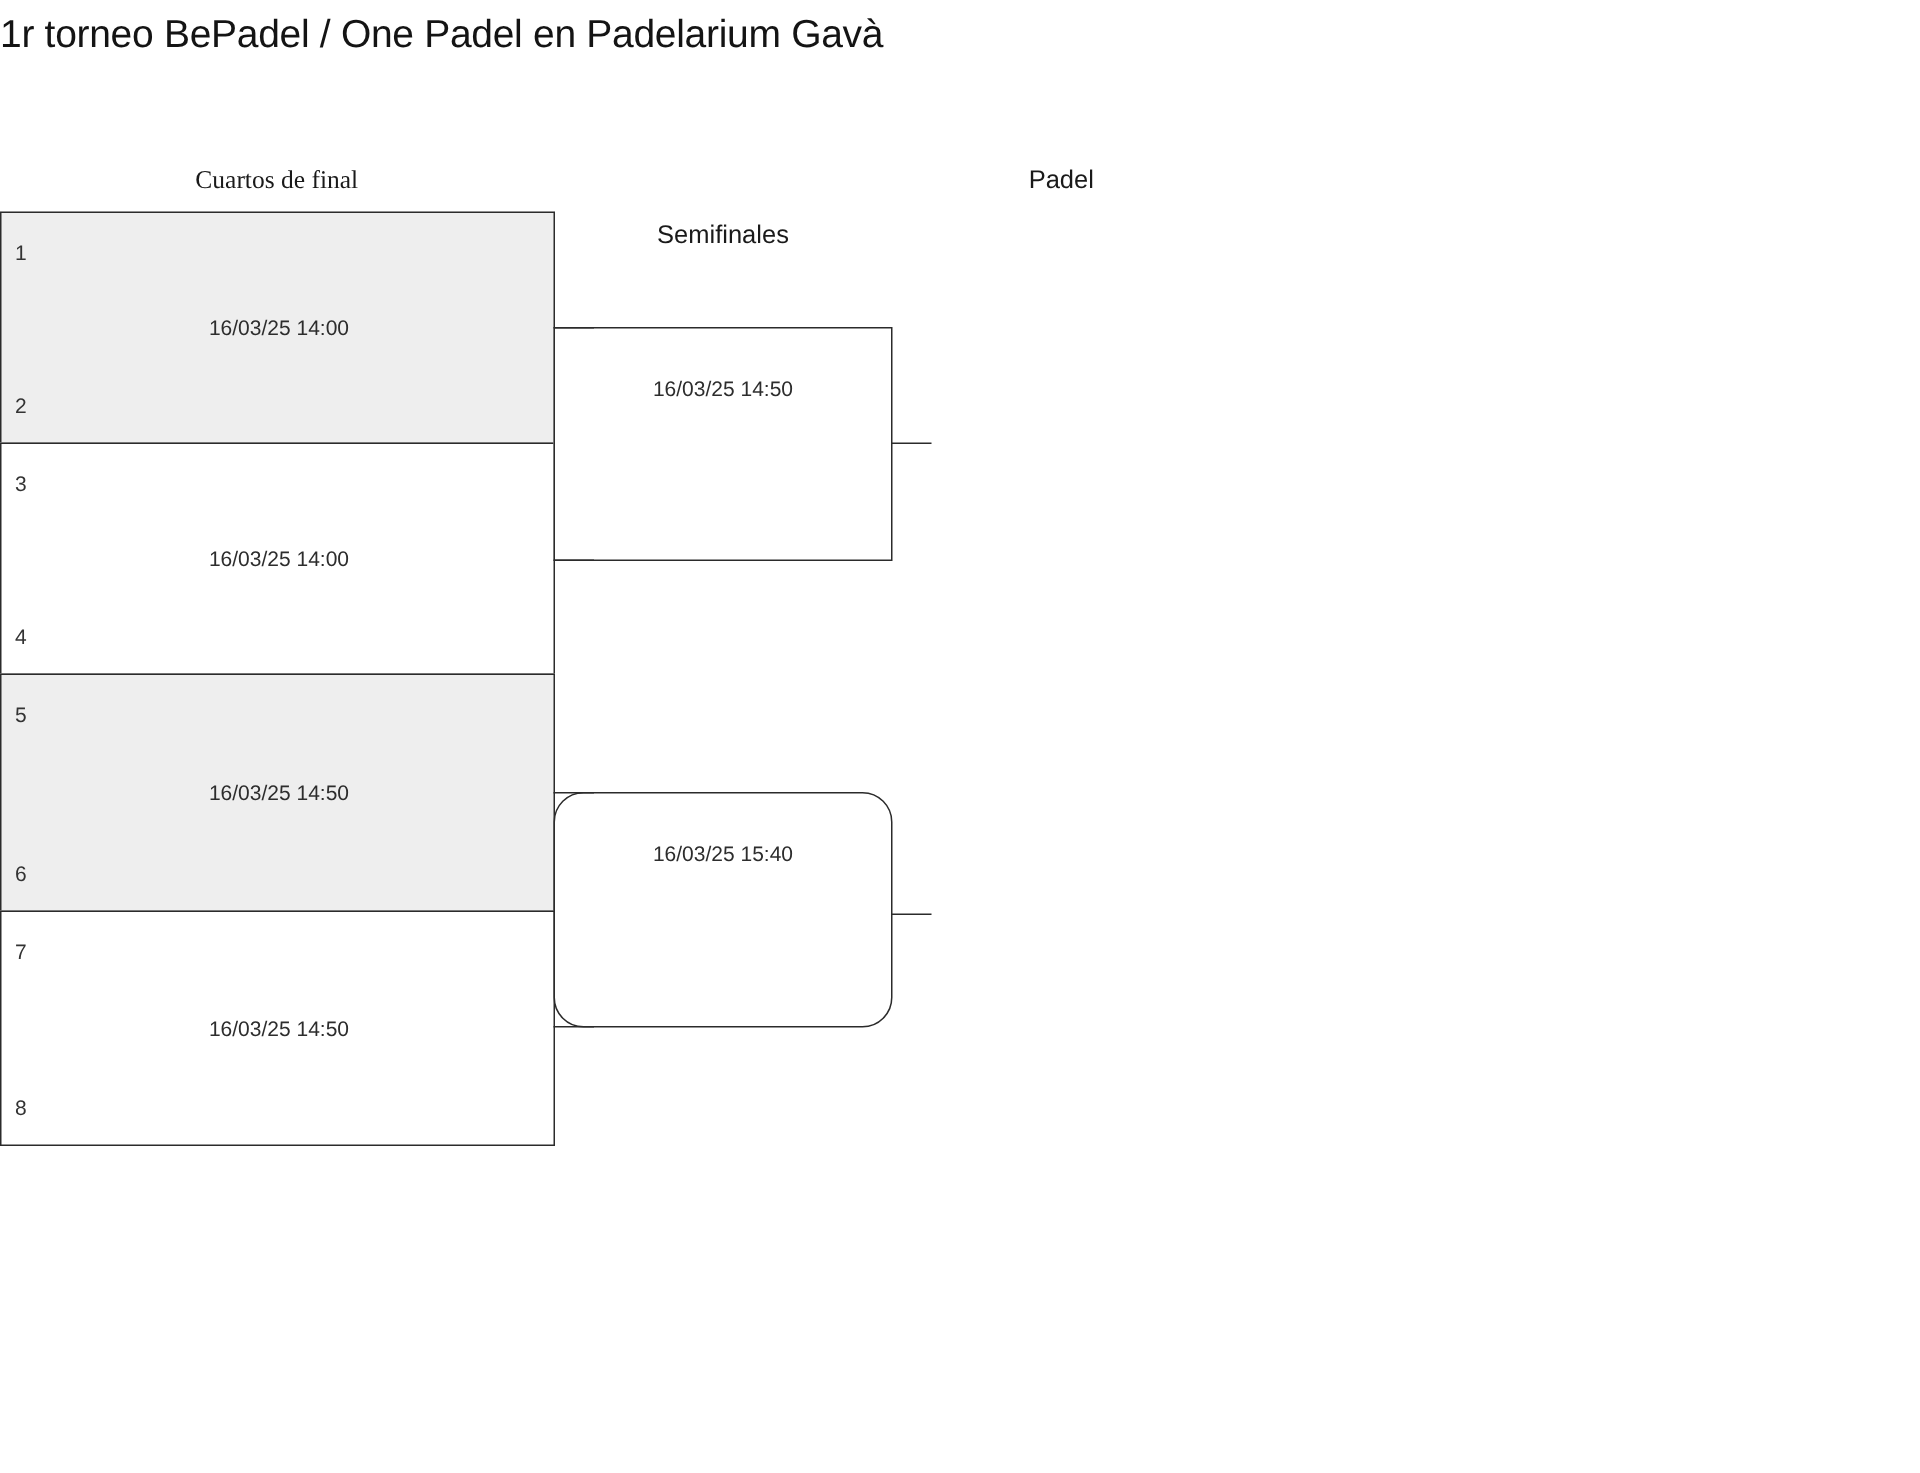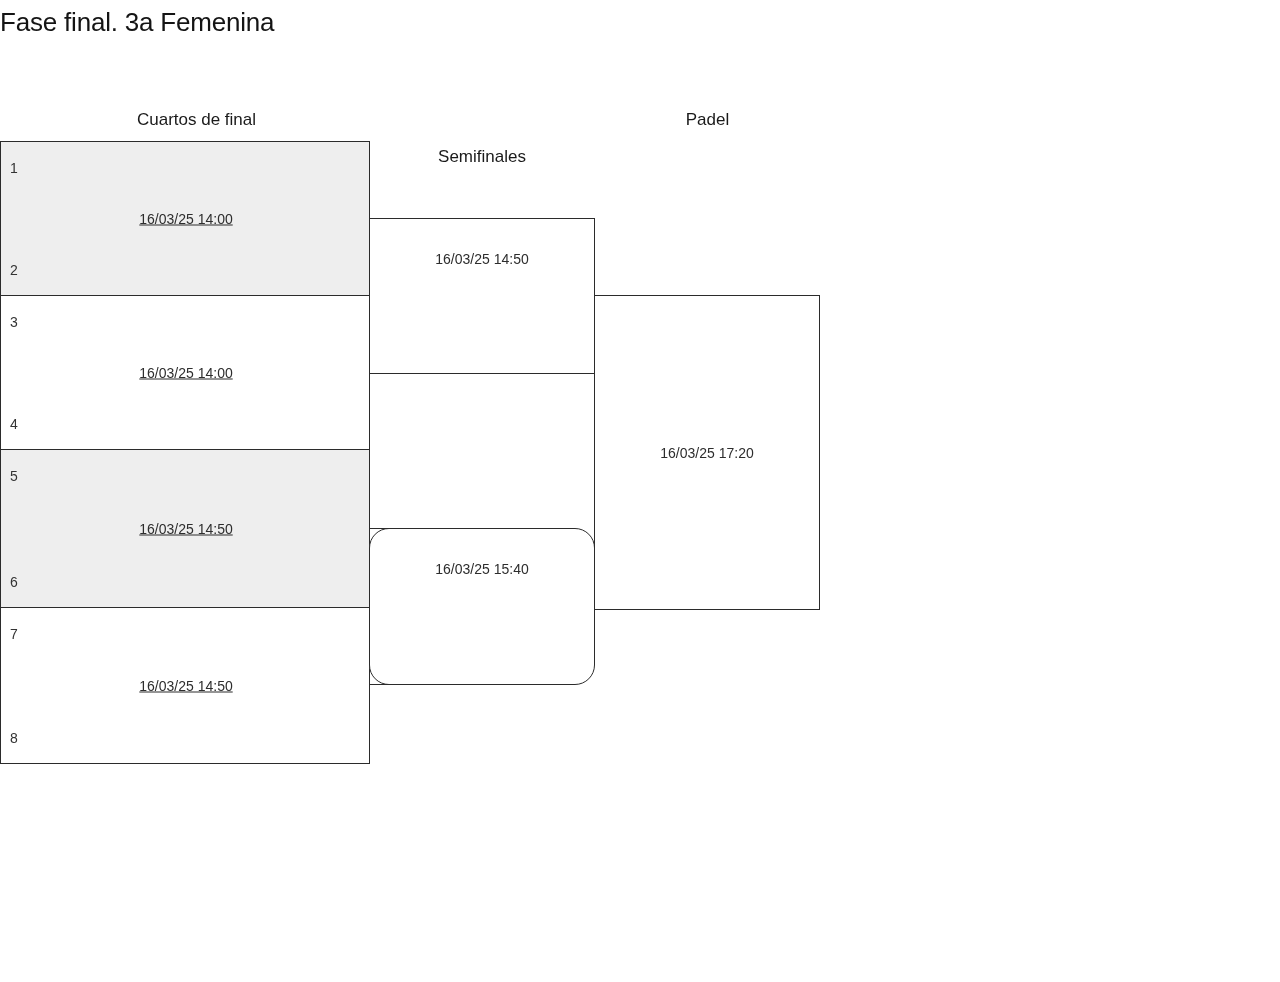--- a/index.html
+++ b/index.html
@@ -36,21 +36,21 @@
 
   
   .round-header {
     position: absolute;
     font-size: 17px;
     line-height: 20px;
     color: #1a1a1a;
     text-align: center;
     white-space: nowrap;
   }
-  #hdr-qf { left: 12px;   top: 110px; width: 369px; }
+  #hdr-qf { left: 0px;   top: 110px; width: 369px; font-family: Liberation Serif, serif; }
   #hdr-sf { left: 369px; top: 122px; width: 226px; margin-top: 25px; }
   #hdr-f  { left: 595px; top: 110px; width: 225px; }
 
   
   .bracket {
     position: absolute;
     left: 0px;
     top: 0px;
     width: 900px;
     height: 800px;
@@ -98,21 +98,20 @@
     line-height: 17px;
     color: #2d2d2d;
     white-space: nowrap;
     text-align: center;
   }
   .qf .match-date {
     left: 0; right: 0;
     top: 50%;
     transform: translateY(-50%);
     padding-left: 2px;
-    text-decoration: underline;
   }
   .sf .match-date {
     left: 0; right: 0;
     top: 32px;
   }
   #fin .match-date {
     left: 0; right: 0;
     top: 50%;
     transform: translateY(-50%);
   }
@@ -122,21 +121,21 @@
     position: absolute;
     height: 0;
     border-top: 1px solid #2b2b2b;
     background: transparent;
   }
 </style>
 </head>
 <body>
 
 <div class="title-block">
-  <div class="title-line">Fase final. 3a Femenina</div>
+  <div class="title-line">1r torneo BePadel / One Padel en Padelarium Gavà</div>
 </div>
 
 <div class="round-header" id="hdr-qf">Cuartos de final</div>
 <div class="round-header" id="hdr-sf">Semifinales</div>
 <div class="round-header" id="hdr-f">Padel</div>
 
 <div class="bracket">
 
   <div class="match qf shaded" id="qf1">
     <span class="seed top">1</span>
@@ -163,23 +162,20 @@
   </div>
 
   <div class="match sf" id="sf1">
     <span class="match-date">16/03/25 14:50</span>
   </div>
 
   <div class="match sf" id="sf2">
     <span class="match-date">16/03/25 15:40</span>
   </div>
 
-  <div class="match" id="fin">
-    <span class="match-date">16/03/25 17:20</span>
-  </div>
 
   <div class="connector" style="left:369px; top:218px; width:27px;"></div>
   <div class="connector" style="left:369px; top:373px; width:27px;"></div>
   <div class="connector" style="left:369px; top:528px; width:27px;"></div>
   <div class="connector" style="left:369px; top:684px; width:27px;"></div>
 
   <div class="connector" style="left:594px; top:295px; width:27px;"></div>
   <div class="connector" style="left:594px; top:609px; width:27px;"></div>
 
 </div>

